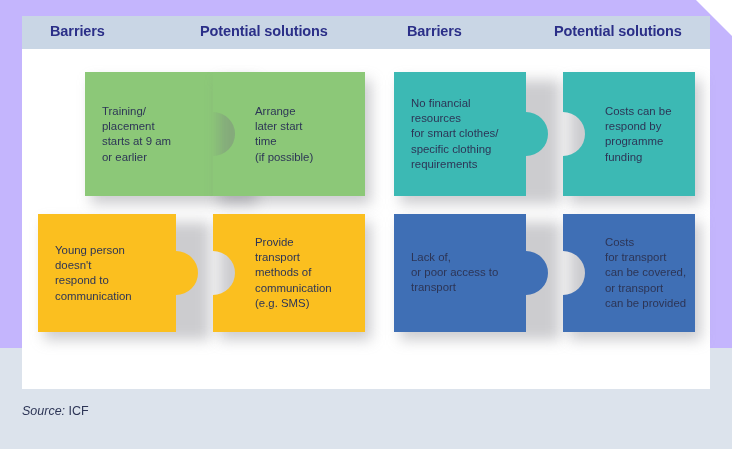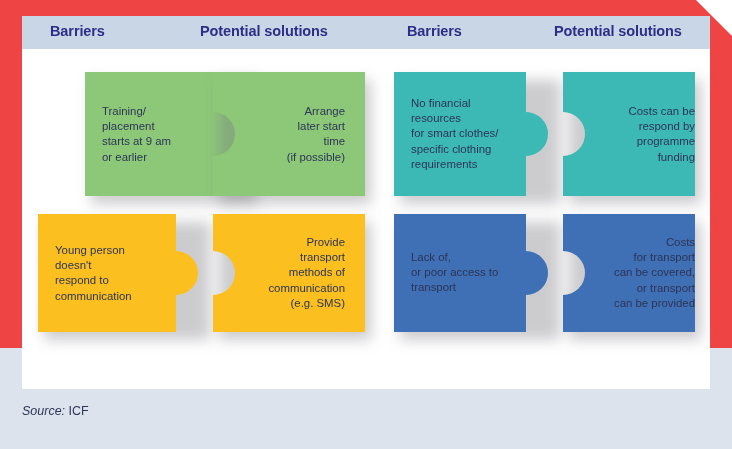--- a/index.html
+++ b/index.html
@@ -13,21 +13,21 @@
     background: #dce3ec;
     font-family: "Liberation Sans", sans-serif;
     overflow: hidden;
   }
 
   
   #figure {
     position: relative;
     width: 732px;
     height: 348px;
-    background: #ef4444;
+    background: #c4b5fd;
     box-sizing: border-box;
   }
 
   
   .corner-cut {
     position: absolute;
     top: 0;
     right: 0;
     width: 36px;
     height: 36px;
@@ -87,25 +87,24 @@
   }
   
   .piece.left .label {
     left: 17px;
     top: 50%;
     transform: translateY(-50%);
     width: 124px;
   }
   
   .piece.right .label {
-    left: 32px;
+    left: 42px;
     top: 50%;
     transform: translateY(-50%);
     width: 100px;
-    text-align: right;
   }
 
   
   .piece .shadow {
     position: absolute;
     left: 6px;
     top: 8px;
     right: -6px;
     bottom: -8px;
     background: rgba(120,122,128,0.38);

